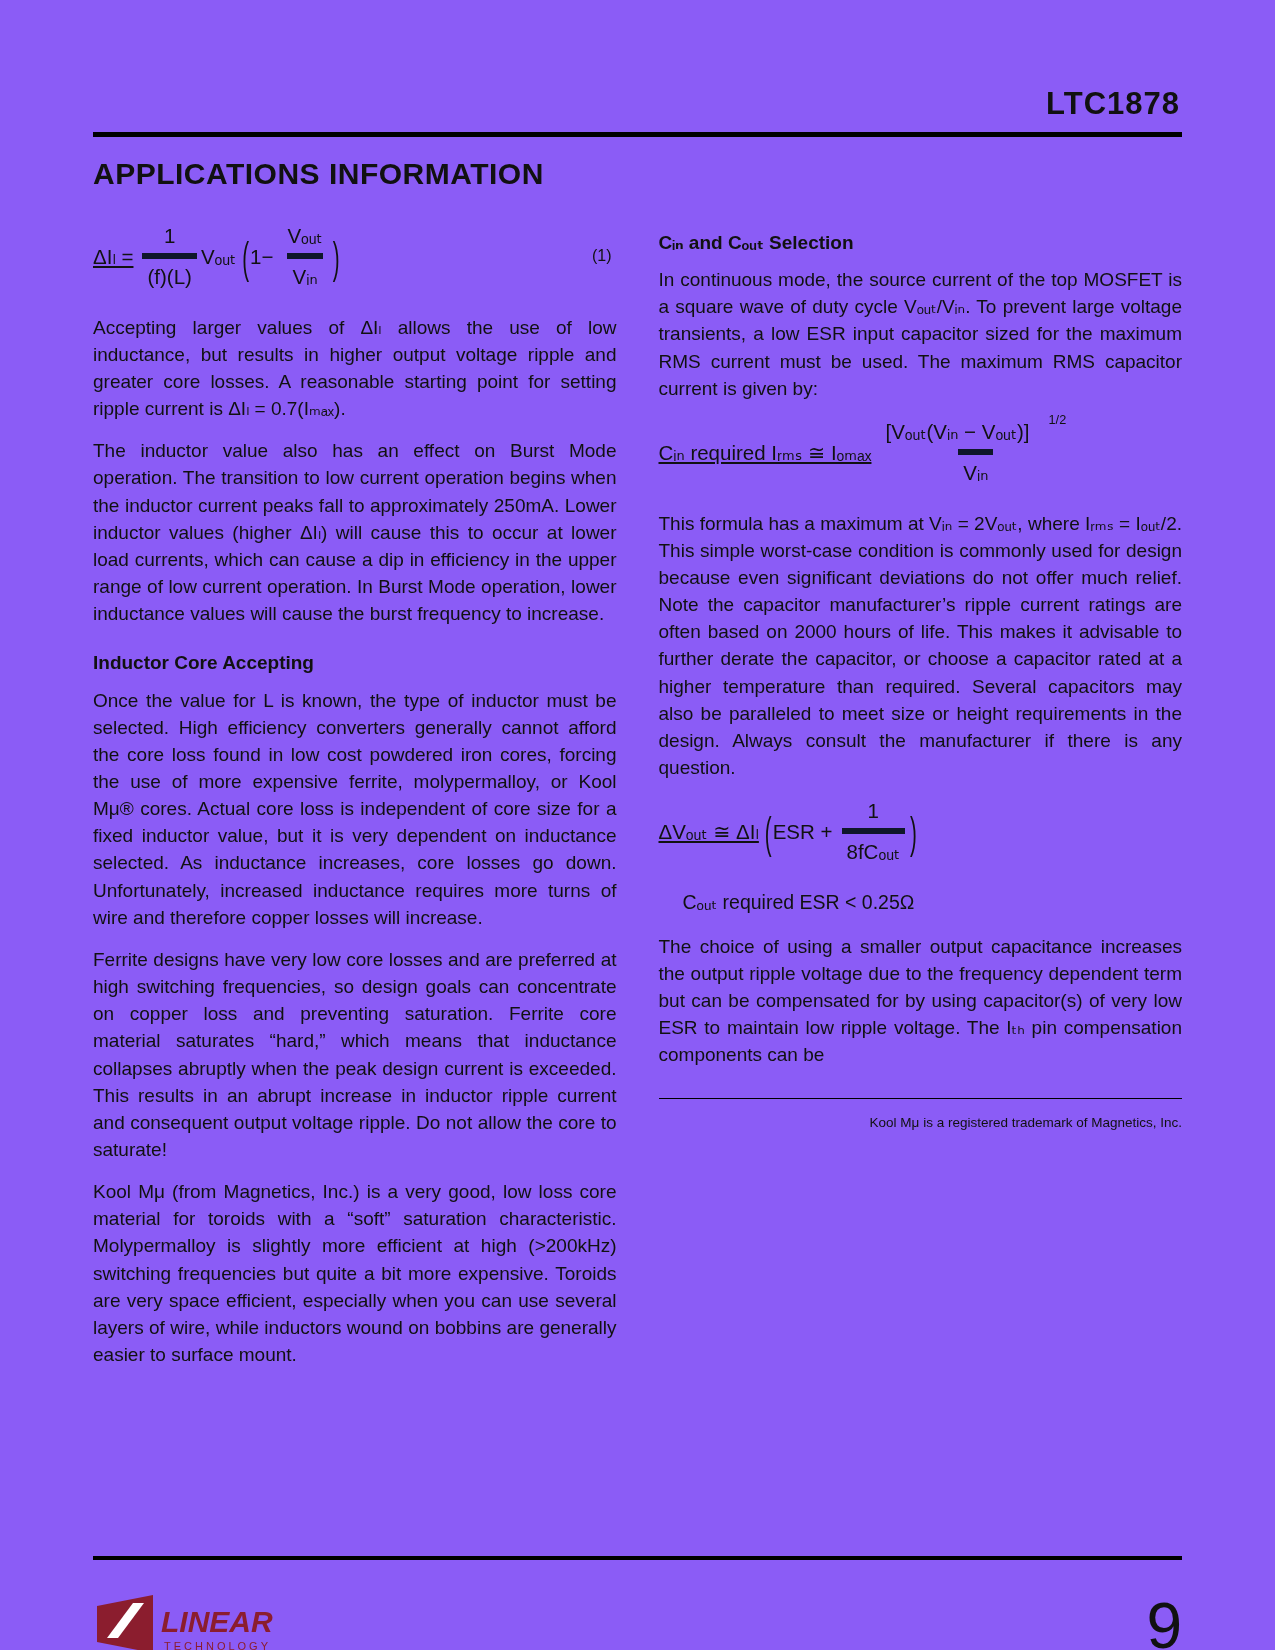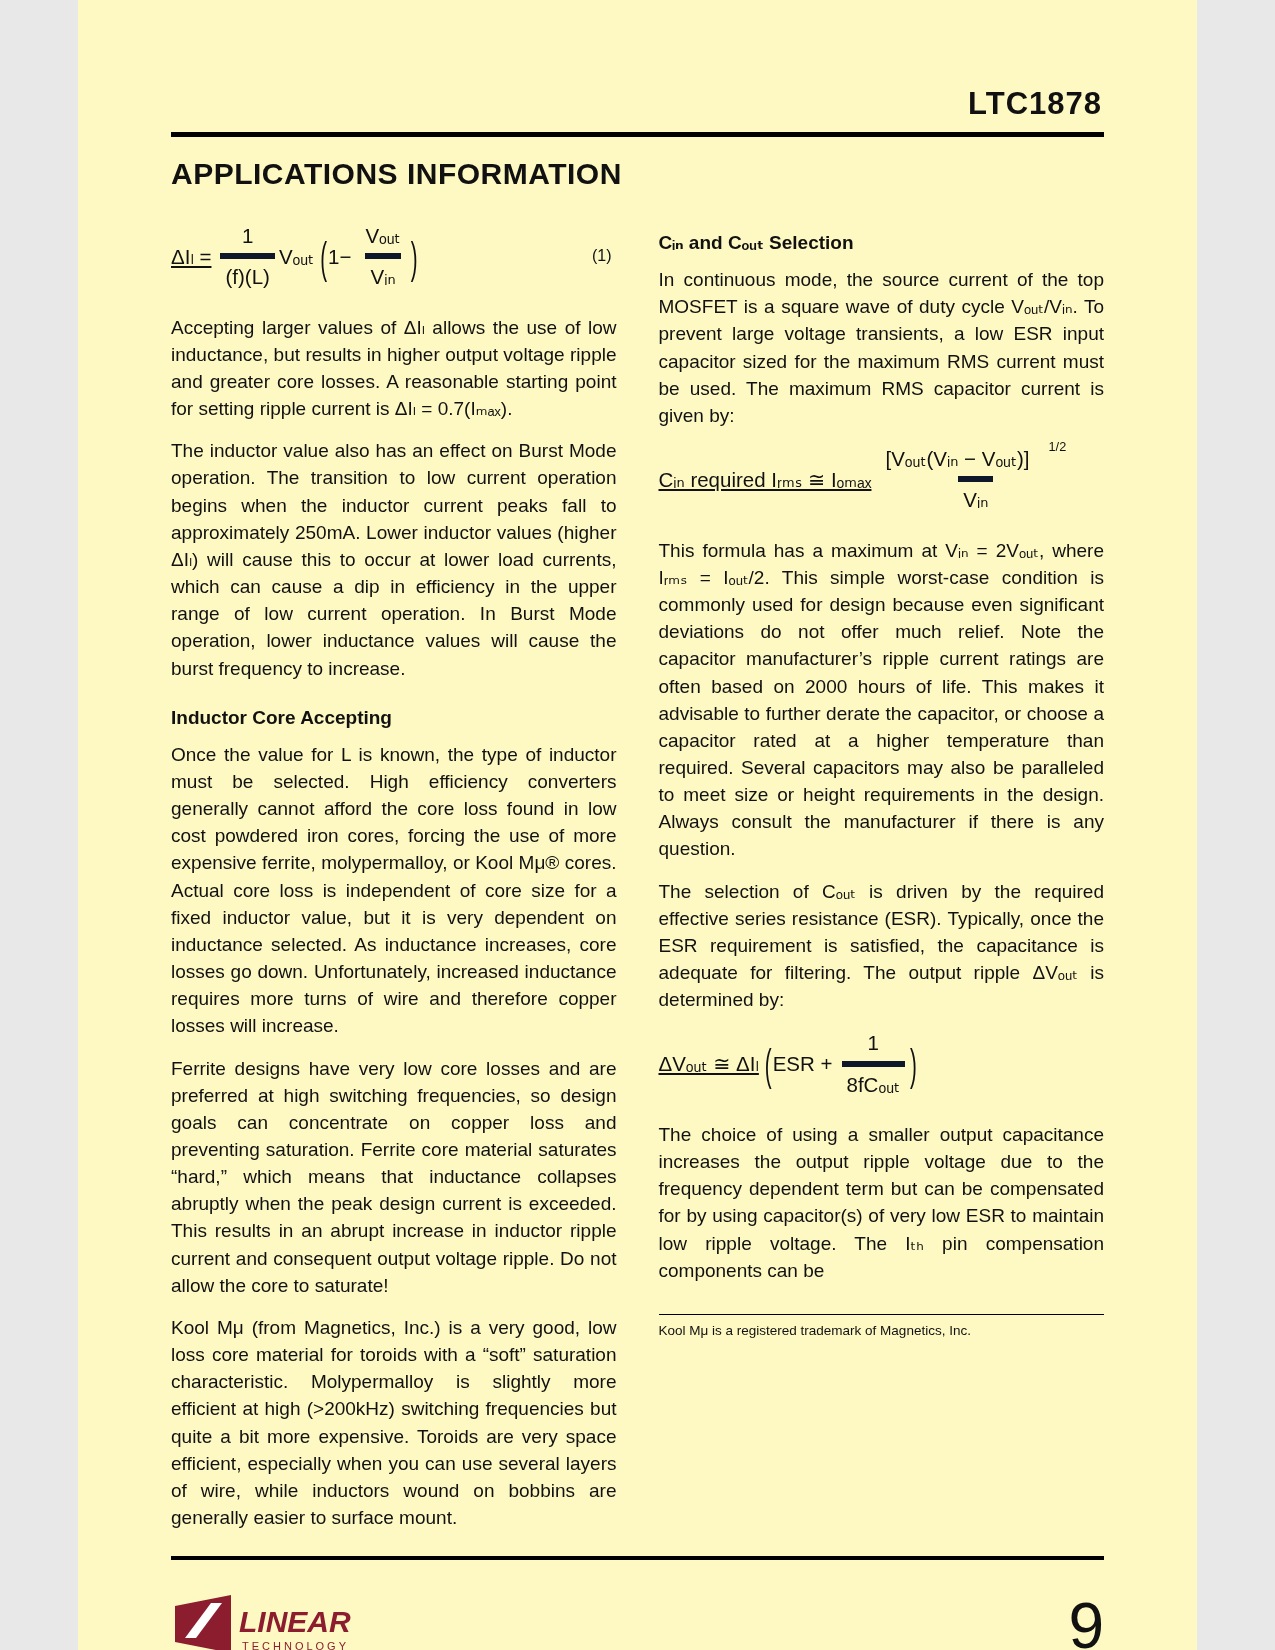--- a/index.html
+++ b/index.html
@@ -1,20 +1,20 @@
 <!DOCTYPE html>
 <html><head>
 <meta charset="utf-8">
 <style>
   html,body{margin:0;padding:0;background:#e8e8e8;}
   .page{
     position:relative;
-    width:1119px;height:1650px;
+    width:1275px;height:1650px;
     margin:0 auto;
-    background:#fef9c3;
+    background:#8b5cf6;
     font-family:"Liberation Sans","DejaVu Sans",sans-serif;
     color:#111;
     overflow:hidden;
   }
   
   .header{padding:86px 95px 0;text-align:right;}
   .doc-number{font-size:31px;font-weight:600;letter-spacing:1px;}
   .header-rule{margin:10px 93px 0;height:5px;background:#000;}
   .section-title{
     margin:20px 93px 16px;
@@ -31,22 +31,22 @@
   .frac{display:inline-flex;flex-direction:column;align-items:center;vertical-align:middle;margin:0 4px;}
   .frac .num{padding:0 5px 3px;display:flex;align-items:flex-start;white-space:nowrap;}
   .frac .den{border-top:6px solid #0f172a;padding:3px 5px 0;white-space:nowrap;}
   .bp{display:inline-block;transform:scaleY(2.2);font-weight:400;margin:0 1px;}
   .sup{font-size:0.62em;position:relative;top:-0.45em;margin-left:19px;}
   .eq-tag{margin-left:auto;font-size:16px;color:#111;}
   .eq-lhs{white-space:nowrap;text-decoration:underline;}
   .inline-rule{margin:4px 0 16px 24px;font-size:19.5px;}
   
   .footnote{
-    margin-top:30px;border-top:1.5px solid #000;padding-top:7px;
-    font-size:13.5px;line-height:1.3;text-align:left;
+    margin-top:30px;border-top:1.5px solid #000;padding-top:15px;
+    font-size:13.5px;line-height:1.3;text-align:right;
   }
   
   .footer{
     position:absolute;left:93px;right:93px;top:1556px;
     border-top:4px solid #000;
     display:flex;justify-content:space-between;align-items:flex-end;
     padding-top:16px;height:80px;
   }
   .page-number{font-size:64px;line-height:0.9;font-weight:400;}
 </style>
@@ -105,34 +105,34 @@
         <span class="frac">
           <span class="num">
             <span>[Vₒᵤₜ(Vᵢₙ − Vₒᵤₜ)]</span>
             <span class="sup">1/2</span>
           </span>
           <span class="den">Vᵢₙ</span>
         </span>
       </div>
 
       <p>This formula has a maximum at Vᵢₙ = 2Vₒᵤₜ, where Iᵣₘₛ = Iₒᵤₜ/2. This simple worst-case condition is commonly used for design because even significant deviations do not offer much relief. Note the capacitor manufacturer’s ripple current ratings are often based on 2000 hours of life. This makes it advisable to further derate the capacitor, or choose a capacitor rated at a higher temperature than required. Several capacitors may also be paralleled to meet size or height requirements in the design. Always consult the manufacturer if there is any question.</p>
-      <p>The selection of Cₒᵤₜ is driven by the required effective series resistance (ESR). Typically, once the ESR requirement is satisfied, the capacitance is adequate for filtering. The output ripple ΔVₒᵤₜ is determined by:</p>
 
       <div class="eq">
         <span class="eq-lhs">ΔVₒᵤₜ ≅ ΔIₗ</span>
         <span class="bp">(</span>
         <span>ESR +</span>
         <span class="frac">
           <span class="num">1</span>
           <span class="den">8fCₒᵤₜ</span>
         </span>
         <span class="bp">)</span>
       </div>
 
 
+      <div class="inline-rule">Cₒᵤₜ required ESR &lt; 0.25Ω</div>
 
       <p>The choice of using a smaller output capacitance increases the output ripple voltage due to the frequency dependent term but can be compensated for by using capacitor(s) of very low ESR to maintain low ripple voltage. The Iₜₕ pin compensation components can be</p>
 
       <div class="footnote">Kool Mμ is a registered trademark of Magnetics, Inc.</div>
     </div>
   </div>
 
   <div class="footer">
     <svg width="210" height="64" viewBox="0 0 210 64">
       <path d="M4 14 L60 3 L60 61 L4 50 Z" fill="#8B1D2E"></path>

